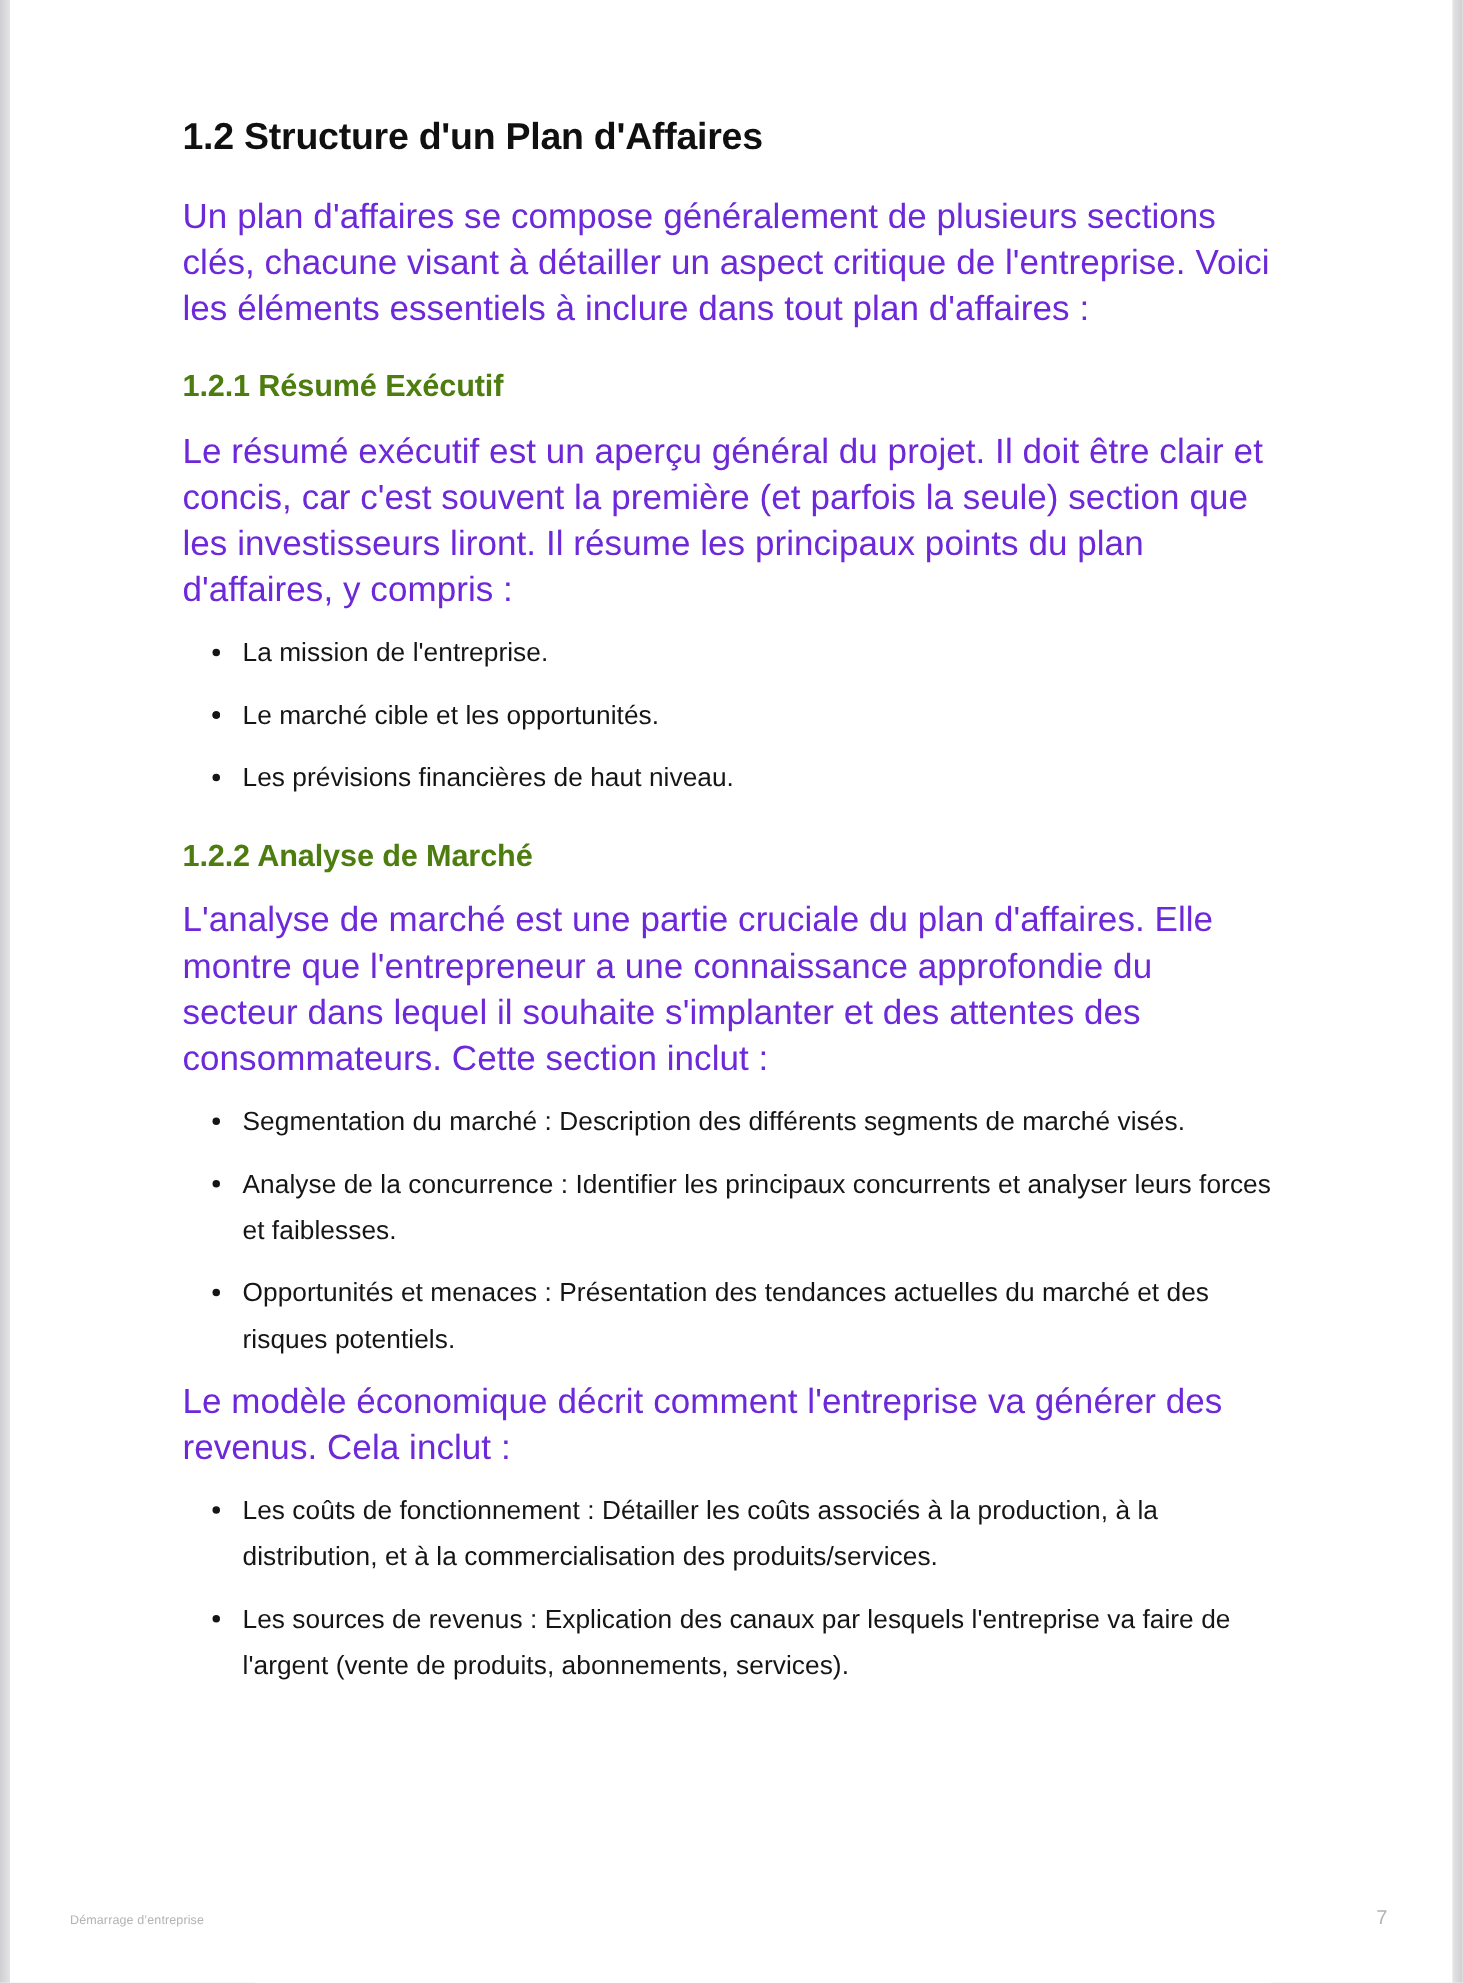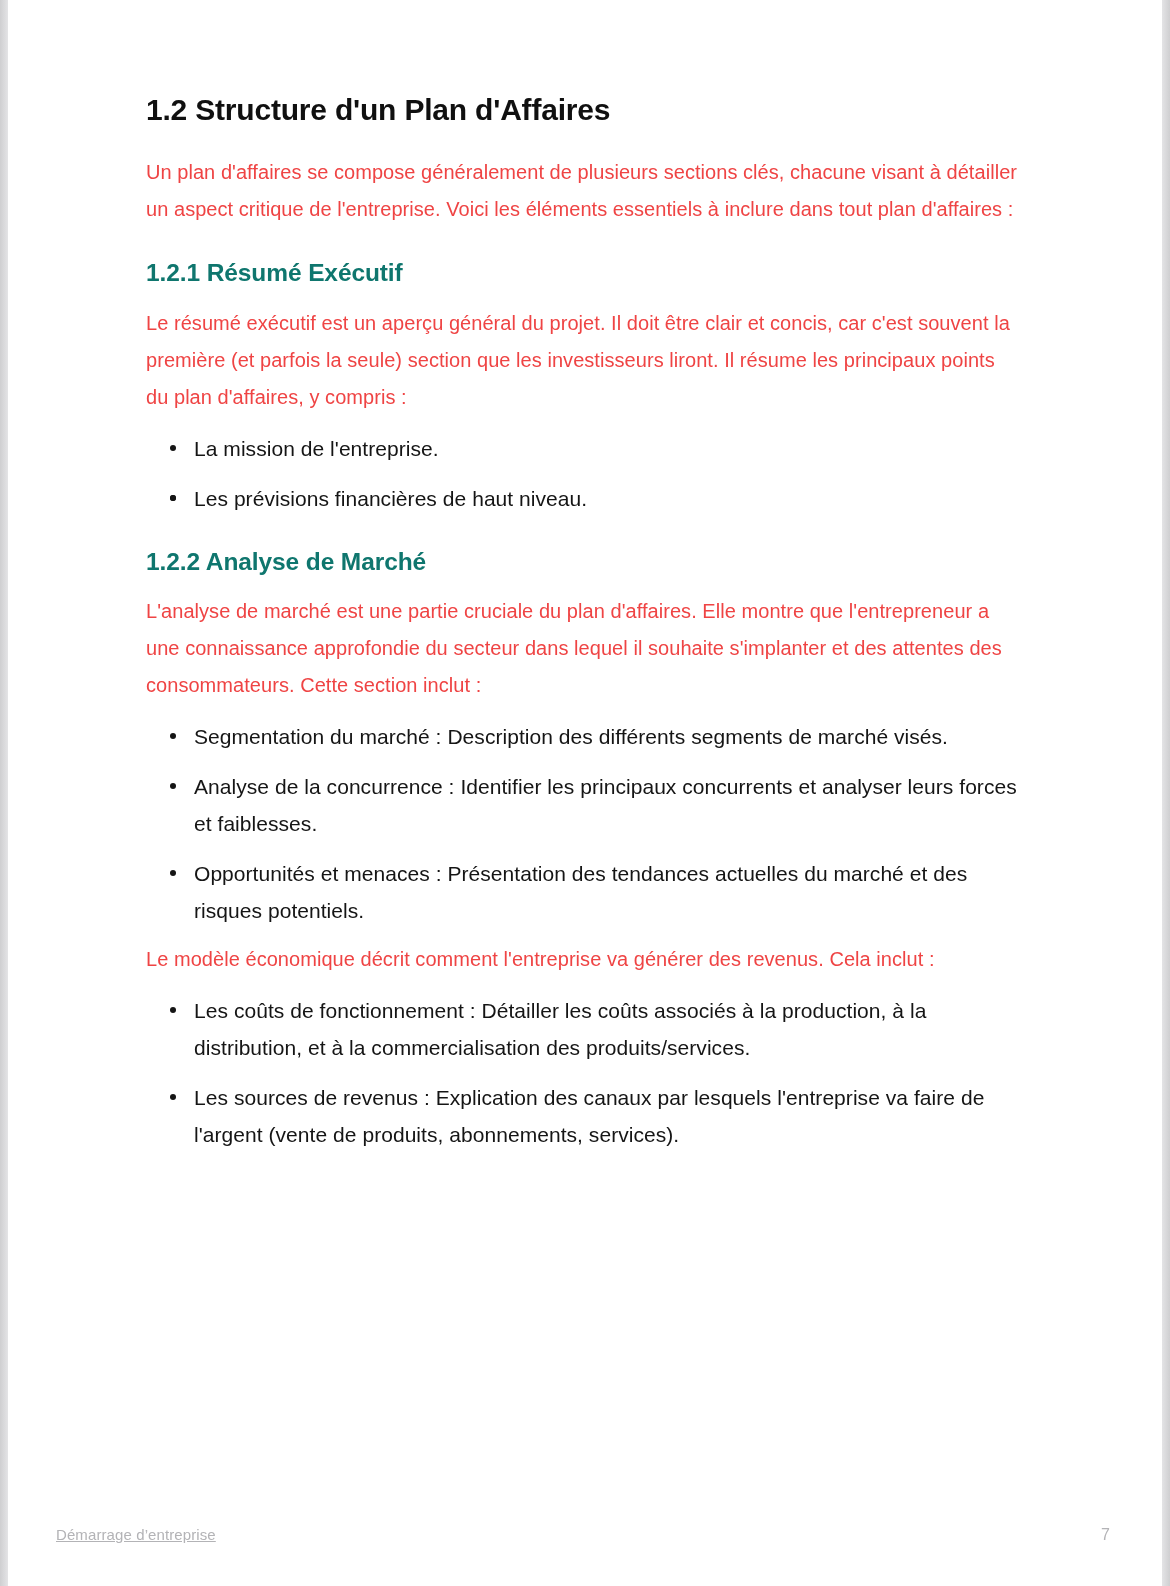--- a/index.html
+++ b/index.html
@@ -51,29 +51,29 @@
     font-weight: bold;
     color: #101010;
     margin: 0 0 26px 0;
     letter-spacing: -0.2px;
     line-height: 1.2;
   }
 
   h2.doc-subtitle {
     font-size: 24.5px;
     font-weight: bold;
-    color: #0f766e;
+    color: #4d7c0f;
     margin: 30px 0 16px 0;
     letter-spacing: -0.1px;
     line-height: 1.25;
   }
 
   p.para {
-    font-size: 20px;
-    color: #ef4444;
+    font-size: 28px;
+    color: #6d28d9;
     line-height: 37px;
     margin: 0 0 12px 0;
     letter-spacing: 0.05px;
   }
 
   ul.bullets {
     list-style: none;
     margin: 14px 0 8px 0;
     padding: 0;
   }
@@ -103,24 +103,23 @@
     position: absolute;
     left: 48px;
     right: 52px;
     bottom: 42px;
     display: flex;
     align-items: baseline;
     justify-content: space-between;
   }
 
   .footer-label {
-    font-size: 15px;
+    font-size: 10px;
     color: #b3b3b6;
     letter-spacing: 0.1px;
-    text-decoration: underline;
   }
 
   .footer-page {
     font-size: 16px;
     color: #b3b3b6;
     letter-spacing: 0.1px;
   }
 </style>
 </head>
 <body>
@@ -138,20 +137,24 @@
 
     <h2 class="doc-subtitle">1.2.1 Résumé Exécutif</h2>
     <p class="para">Le résumé exécutif est un aperçu général du projet. Il doit être clair et concis, car c'est souvent la première (et parfois la seule) section que les investisseurs liront. Il résume les principaux points du plan d'affaires, y compris :</p>
     <ul class="bullets">
       <li>
         <span class="dot"></span>
         <span>La mission de l'entreprise.</span>
       </li>
       <li>
         <span class="dot"></span>
+      </li>
+      <li>
+        <span class="dot"></span>
+        <span>Le marché cible et les opportunités.</span>
       </li>
       <li>
         <span class="dot"></span>
         <span>Les prévisions financières de haut niveau.</span>
       </li>
     </ul>
 
     <h2 class="doc-subtitle">1.2.2 Analyse de Marché</h2>
     <p class="para">L'analyse de marché est une partie cruciale du plan d'affaires. Elle montre que l'entrepreneur a une connaissance approfondie du secteur dans lequel il souhaite s'implanter et des attentes des consommateurs. Cette section inclut :</p>
     <ul class="bullets">

